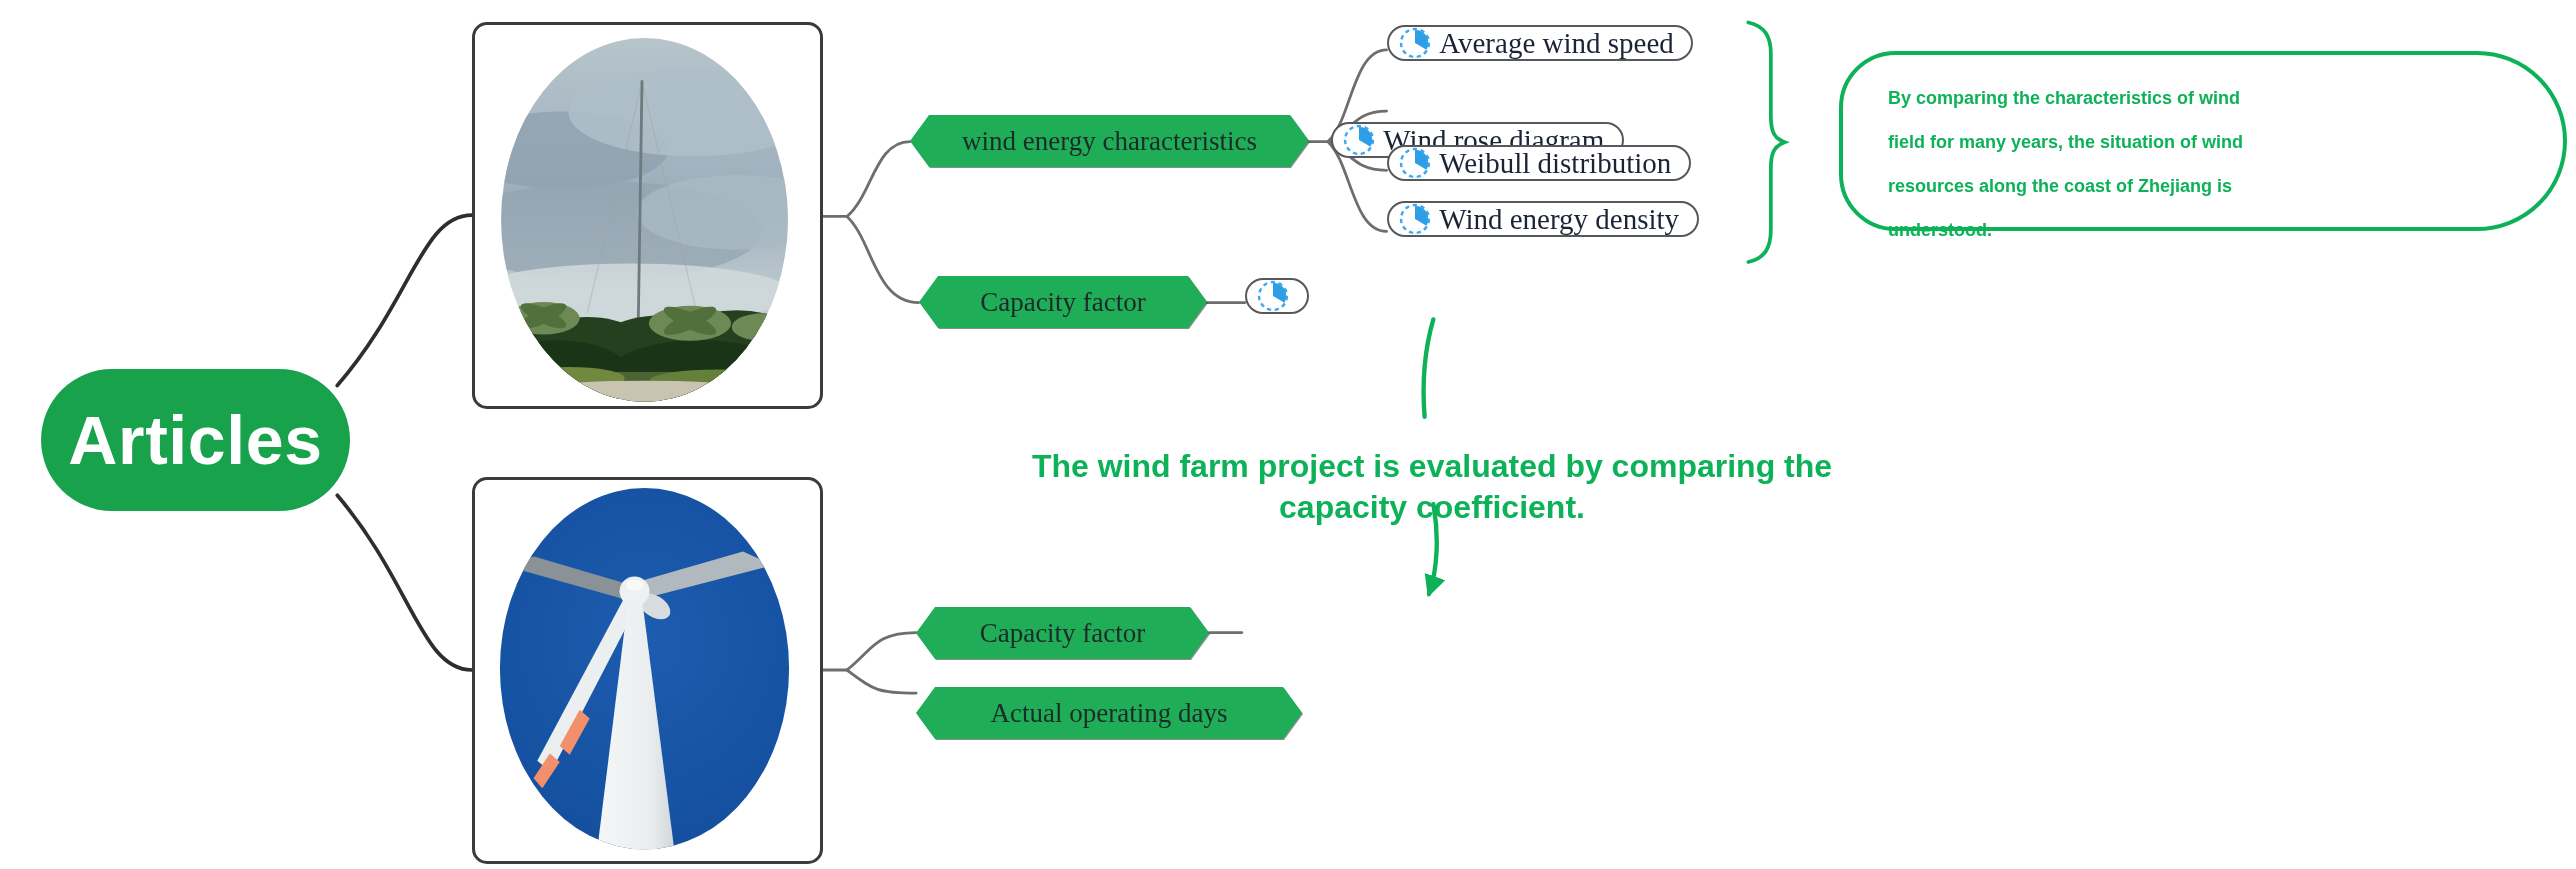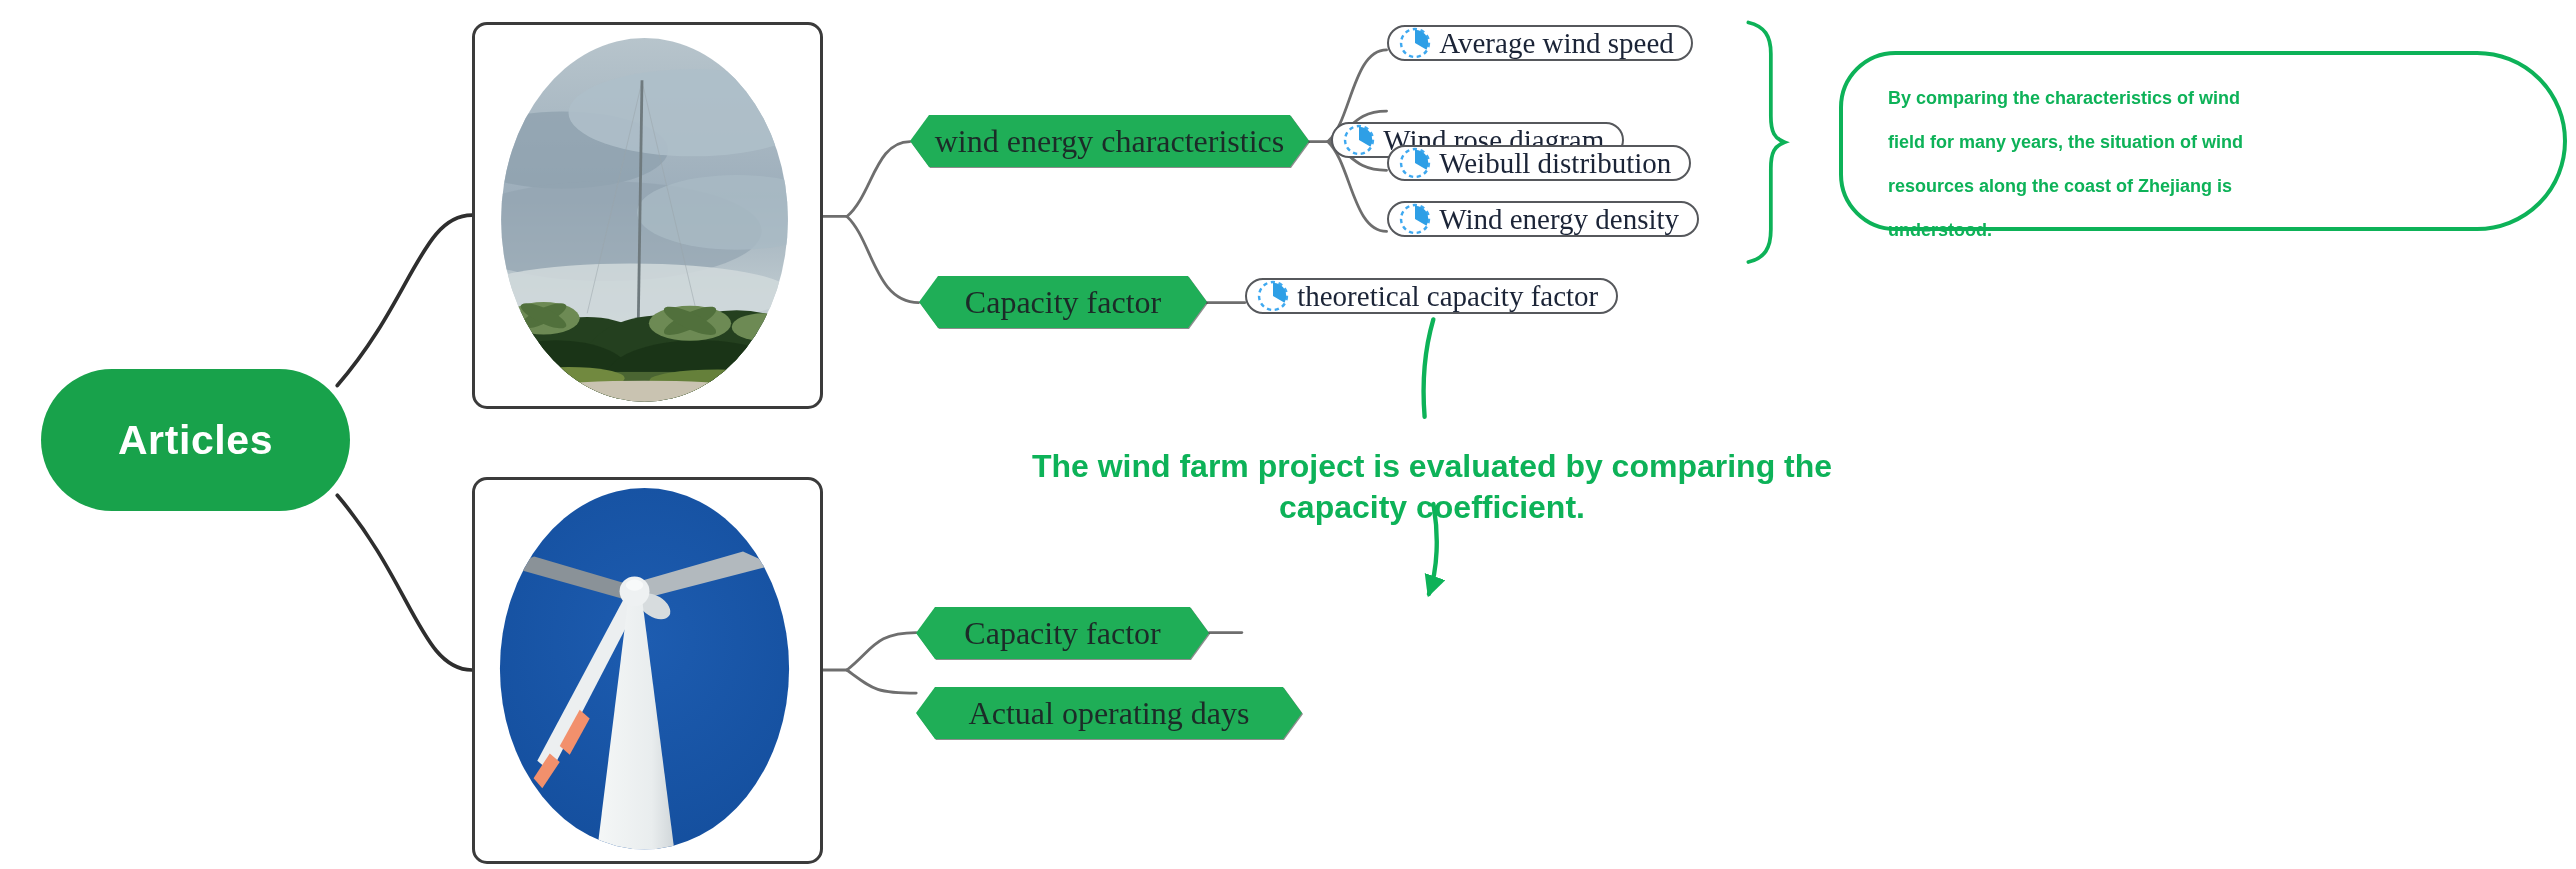--- a/index.html
+++ b/index.html
@@ -3,35 +3,35 @@
 <meta charset="utf-8">
 <style>
   html,body{margin:0;padding:0;background:#ffffff;}
   body{width:2576px;height:869px;position:relative;font-family:"Liberation Sans",sans-serif;}
   #canvas{position:absolute;inset:0;width:2576px;height:869px;}
   .layer{position:absolute;left:0;top:0;z-index:0;}
 
   
   .root-node{position:absolute;left:41px;top:369px;width:309px;height:142px;background:#18a24b;
     border-radius:71px;display:flex;align-items:center;justify-content:center;z-index:2;}
-  .root-node span{color:#ffffff;font-size:41px;font-weight:bold;letter-spacing:0.6px;}
+  .root-node span{color:#ffffff;font-size:68px;font-weight:bold;letter-spacing:0.6px;}
 
   
   .img-box{position:absolute;width:351px;background:#ffffff;border:3.1px solid #3b3b3b;border-radius:15px;
     overflow:hidden;z-index:2;box-sizing:border-box;}
   .img-box svg{display:block;}
   #img-box-1{left:472px;top:22px;height:387px;}
   #img-box-2{left:472px;top:477px;height:387px;}
 
   
   .hex{position:absolute;height:52px;background:#1fae57;display:flex;align-items:center;justify-content:center;
     clip-path:polygon(19px 0,calc(100% - 19px) 0,100% 50%,calc(100% - 19px) 100%,19px 100%,0 50%);
     z-index:2;}
   .hex-wrap{position:absolute;z-index:2;filter:drop-shadow(1.9px 1.9px 0 rgba(45,45,45,0.55));}
-  .hex span{font-family:"Liberation Serif",serif;font-size:32px;color:#1c2b28;white-space:nowrap;}
+  .hex span{font-family:"Liberation Serif",serif;font-size:27px;color:#1c2b28;white-space:nowrap;}
 
   
   .pill{position:absolute;height:36px;background:#ffffff;border:2.5px solid #56585c;border-radius:27.5px;
     display:inline-flex;align-items:center;gap:7.5px;padding:0 17.5px 0 8.7px;box-sizing:border-box;
     white-space:nowrap;z-index:2;}
   .pill .pie{width:34px;height:34px;flex:0 0 auto;}
   .pill span{font-family:"Liberation Serif",serif;font-size:29px;color:#1b2437;}
 
   
   .callout{position:absolute;left:1839px;top:51px;width:728px;height:180px;background:#ffffff;
@@ -223,21 +223,20 @@
   <div class="pill" style="left:1387px;top:201px;">
     <svg class="pie" viewBox="0 0 56 56">
         <use href="#pieicon"></use>
       </svg>
     <span>Wind energy density</span>
   </div>
   <div class="pill" style="left:1245px;top:278px;">
     <svg class="pie" viewBox="0 0 56 56">
         <use href="#pieicon"></use>
       </svg>
-    <span>theoretical capacity factor</span>
   </div>
 
   <div class="callout">
     <div>By comparing the characteristics of wind
 field for many years, the situation of wind
 resources along the coast of Zhejiang is
 understood.</div>
   </div>
 
   <div class="annotation">

